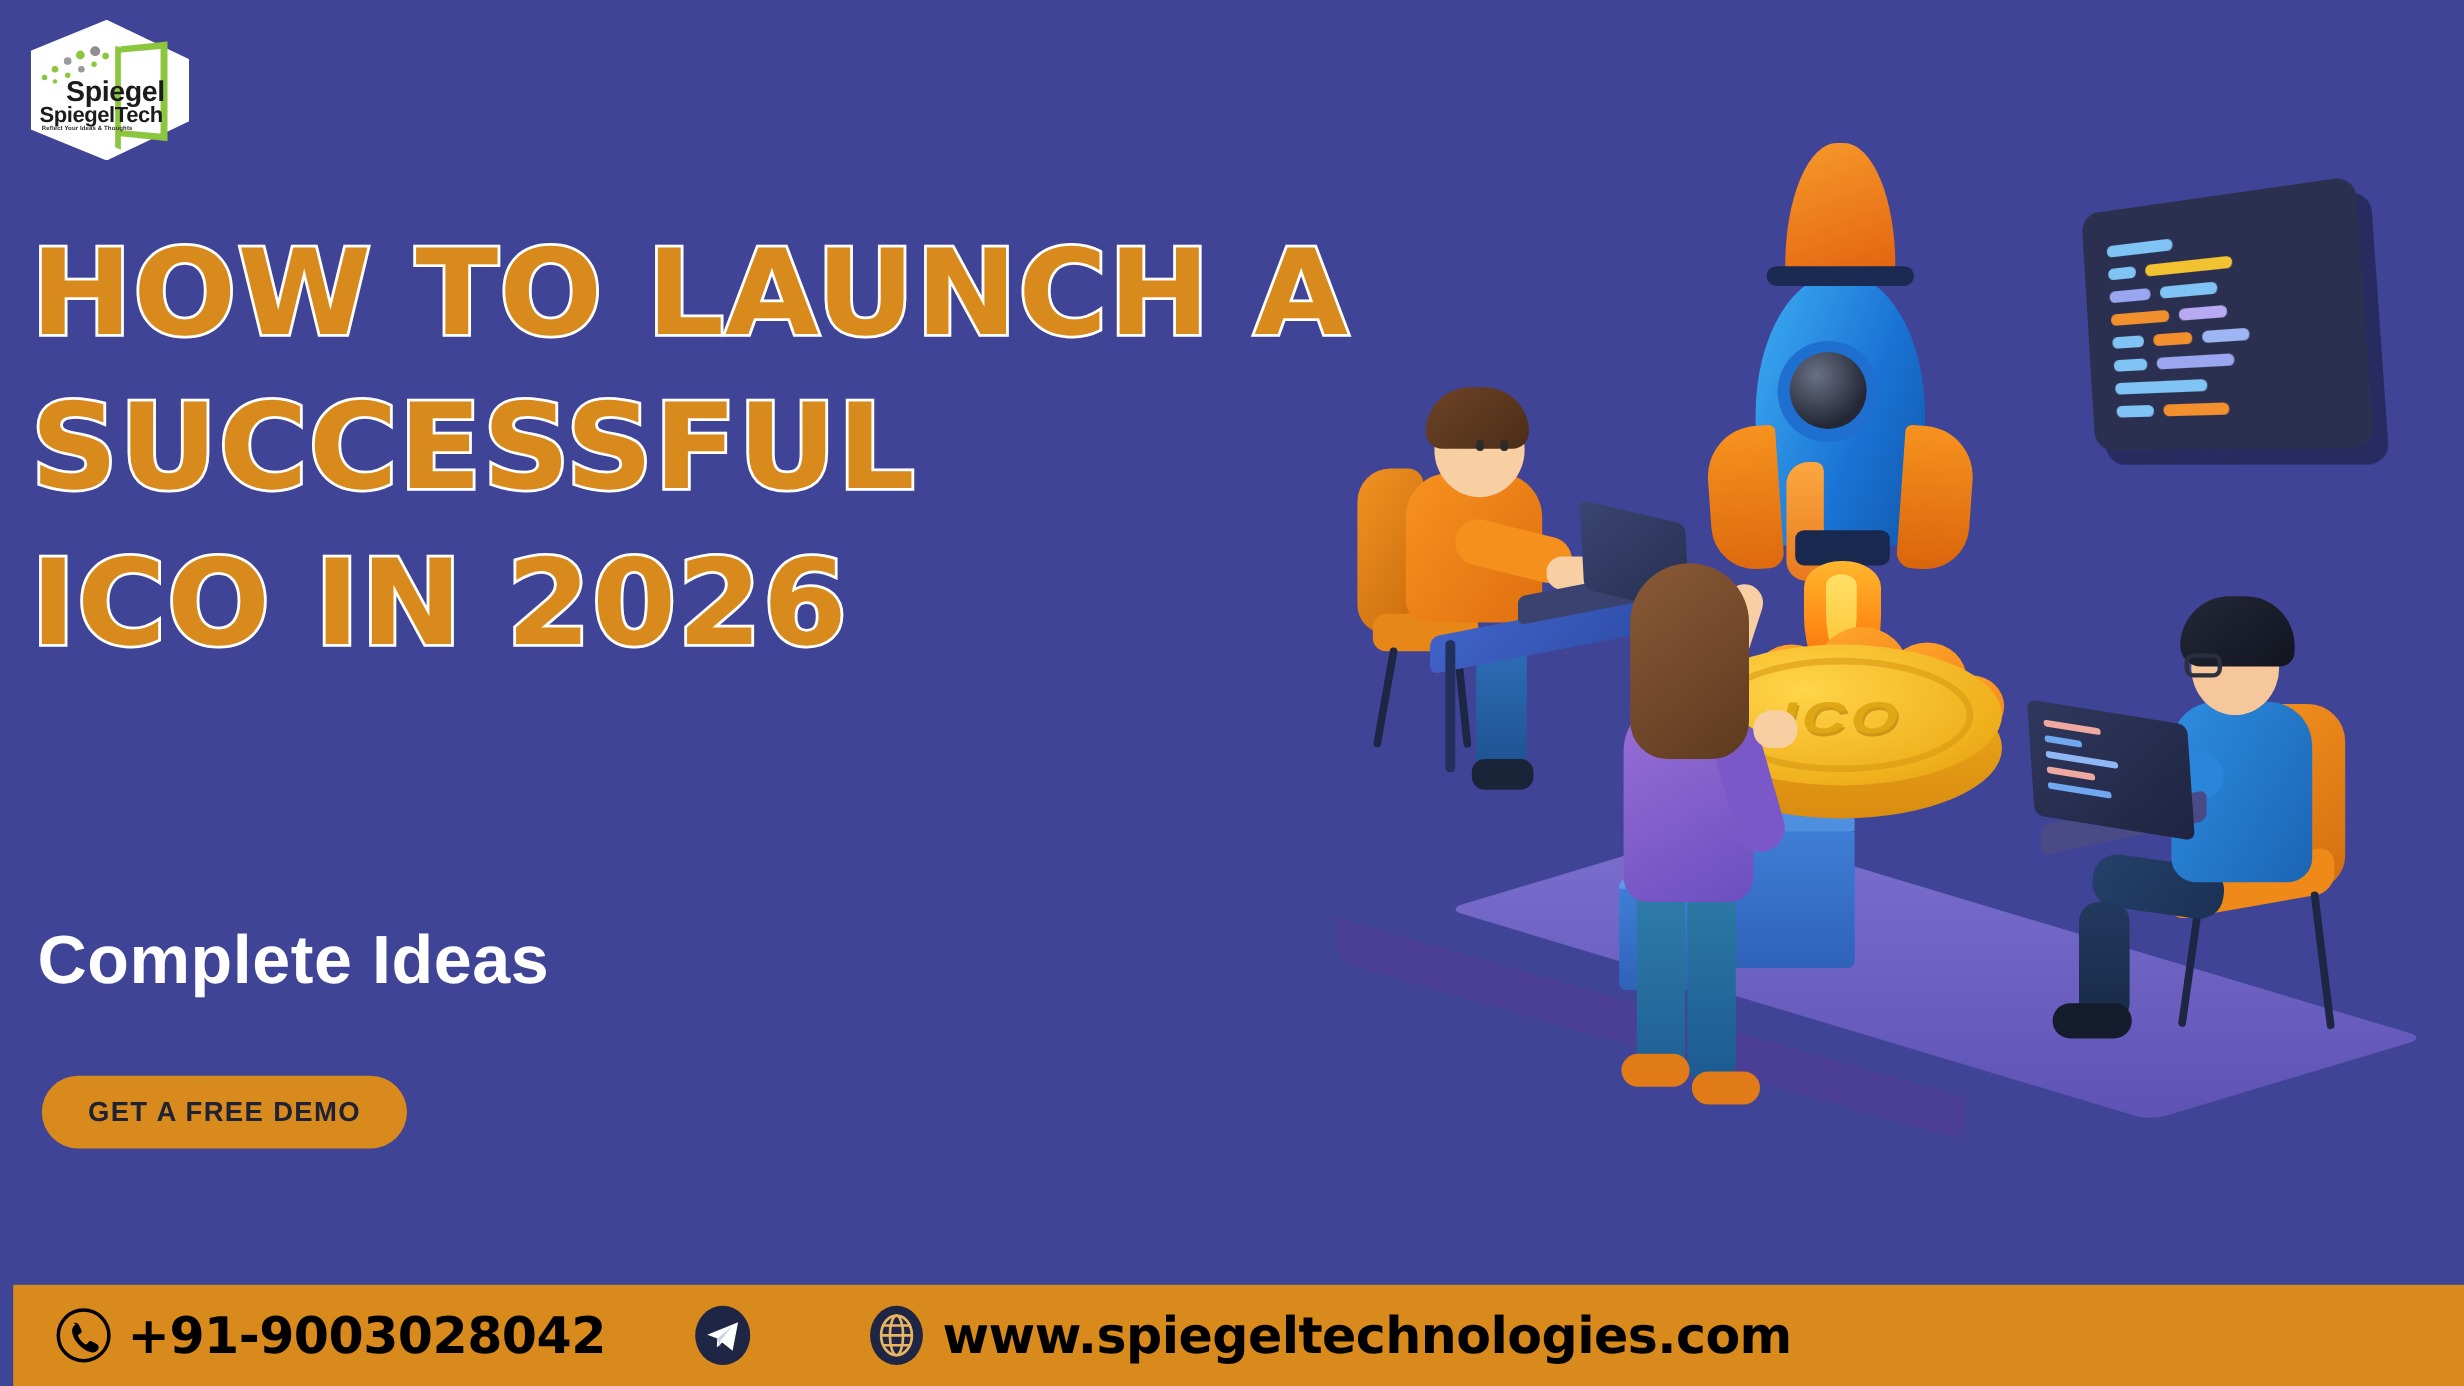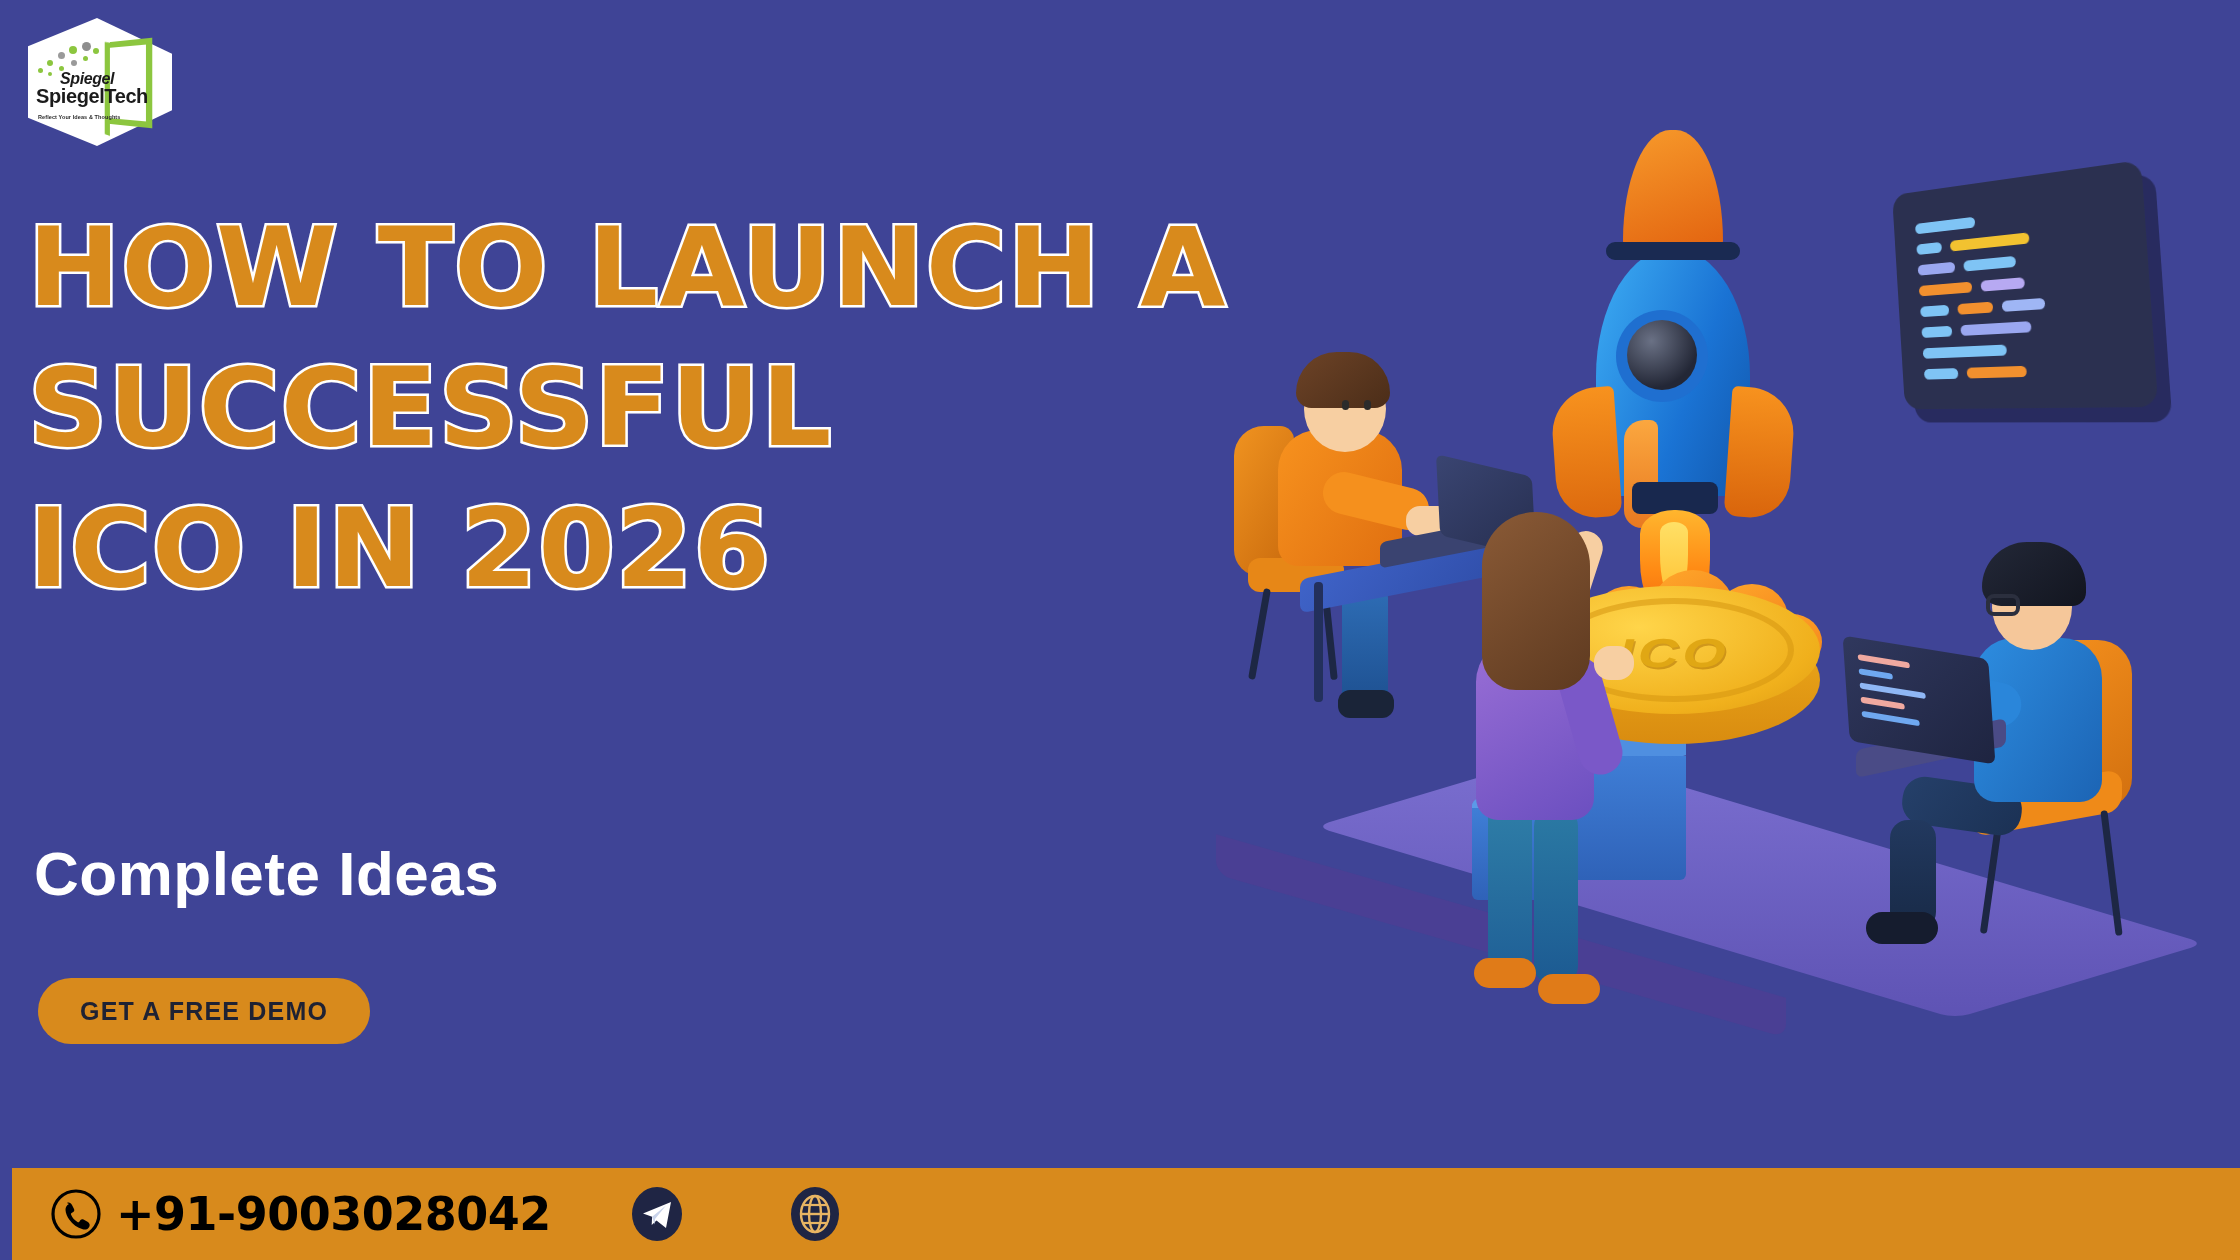--- a/index.html
+++ b/index.html
@@ -32,21 +32,21 @@
     width:6px; height:98px; background:#8cc63f;
     transform:skewY(12deg); transform-origin:top;
   }
   .logo-dots{ position:absolute; left:16px; top:24px; width:66px; height:34px; }
   .logo-dots i{ position:absolute; display:block; border-radius:50%; }
   .logo-name{
     position:absolute; left:14px; top:54px; width:112px;
     font-weight:bold; color:#1b1b1b; line-height:0.92;
     letter-spacing:-0.4px;
   }
-  .logo-l1{ font-size:16px; padding-left:24px;font-style:italic; }
+  .logo-l1{ font-size:26px; padding-left:24px; }
   .logo-l2{ font-size:20px; }
   .logo-tag{
     position:absolute; left:16px; top:96px; width:112px;
     font-size:5.5px; font-weight:bold; color:#2b2b2b;
     letter-spacing:0.1px; white-space:nowrap;
   }
 
   
   .headline{ position:absolute; left:28px; top:198px; width:1060px; }
   .hl{
@@ -442,15 +442,16 @@
 
   <div class="contact-item">
     <svg width="56" height="56" viewBox="0 0 56 56">
       <ellipse cx="28" cy="28" rx="24" ry="27" fill="#1f2544"></ellipse>
       <ellipse cx="28" cy="28" rx="14" ry="18" fill="none" stroke="#e8b563" stroke-width="2.4"></ellipse>
       <ellipse cx="28" cy="28" rx="6" ry="18" fill="none" stroke="#e8b563" stroke-width="2.4"></ellipse>
       <line x1="14" y1="28" x2="42" y2="28" stroke="#e8b563" stroke-width="2.4"></line>
       <line x1="16.5" y1="19" x2="39.5" y2="19" stroke="#e8b563" stroke-width="2.2"></line>
       <line x1="16.5" y1="37" x2="39.5" y2="37" stroke="#e8b563" stroke-width="2.2"></line>
     </svg>
+    <span class="contact-text">www.spiegeltechnologies.com</span>
   </div>
 
 </div>
 
 </body></html>

